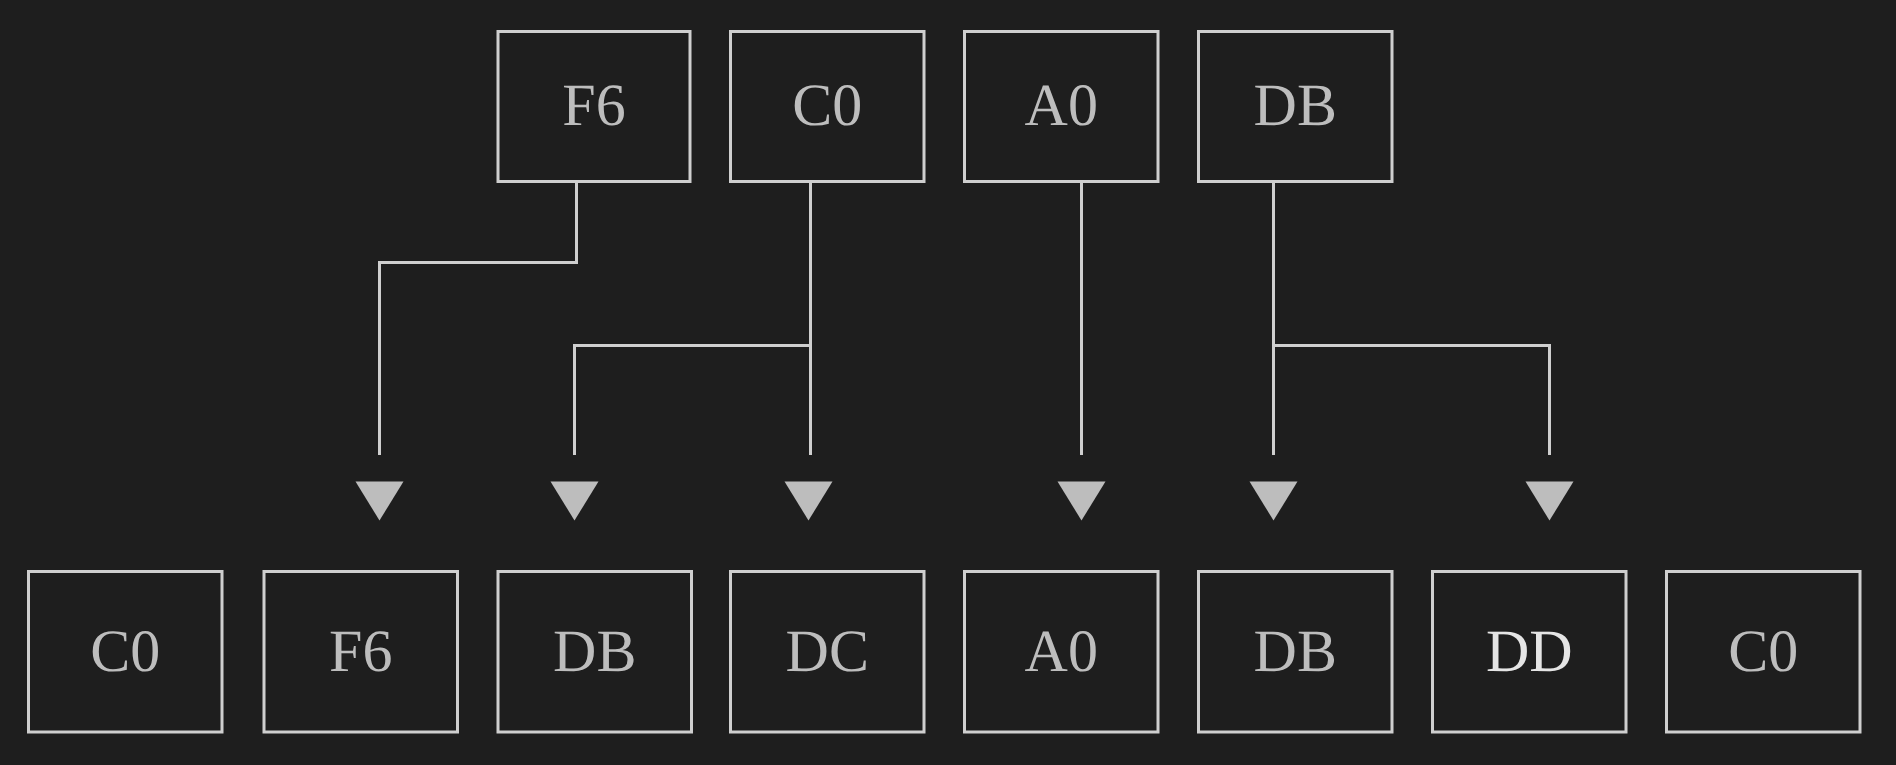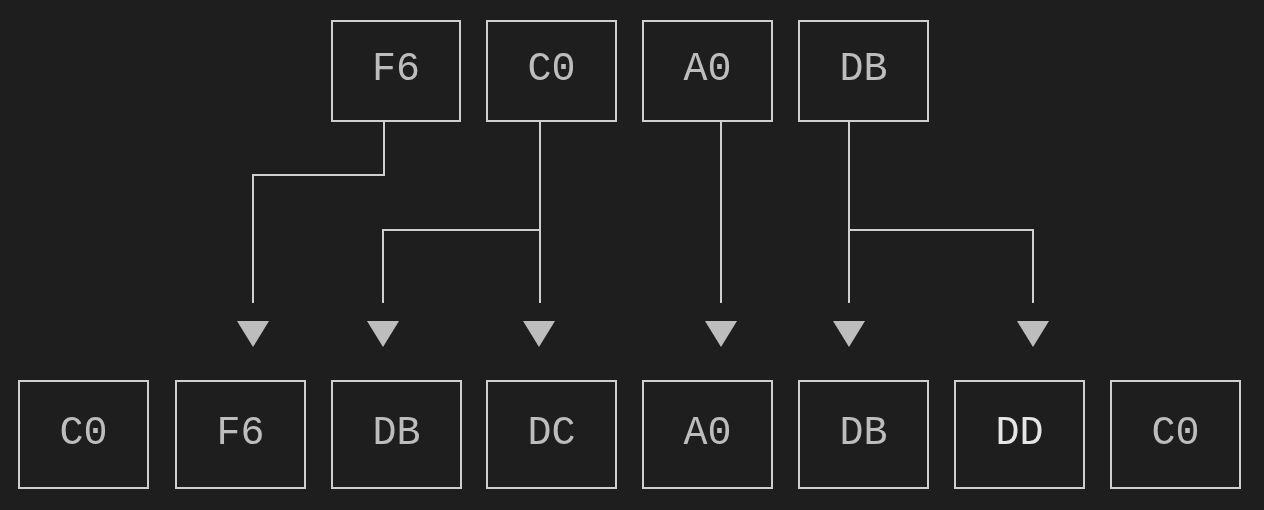--- a/index.html
+++ b/index.html
@@ -32,21 +32,21 @@
     box-sizing: border-box;
     border: 2px solid #cfcfcf;
     background: #1e1e1e;
     display: flex;
     align-items: center;
     justify-content: center;
     color: #bdbdbd;
     font-size: 40px;
     line-height: 1;
     letter-spacing: 0px;
-    font-family: Liberation Mono, monospace;
+    font-family: Liberation Serif, serif;
   }
   .node-label {
     display: block;
     transform: translateY(-1px);
     color: #bdbdbd;
     white-space: pre;
   }
 </style>
 </head>
 <body>

